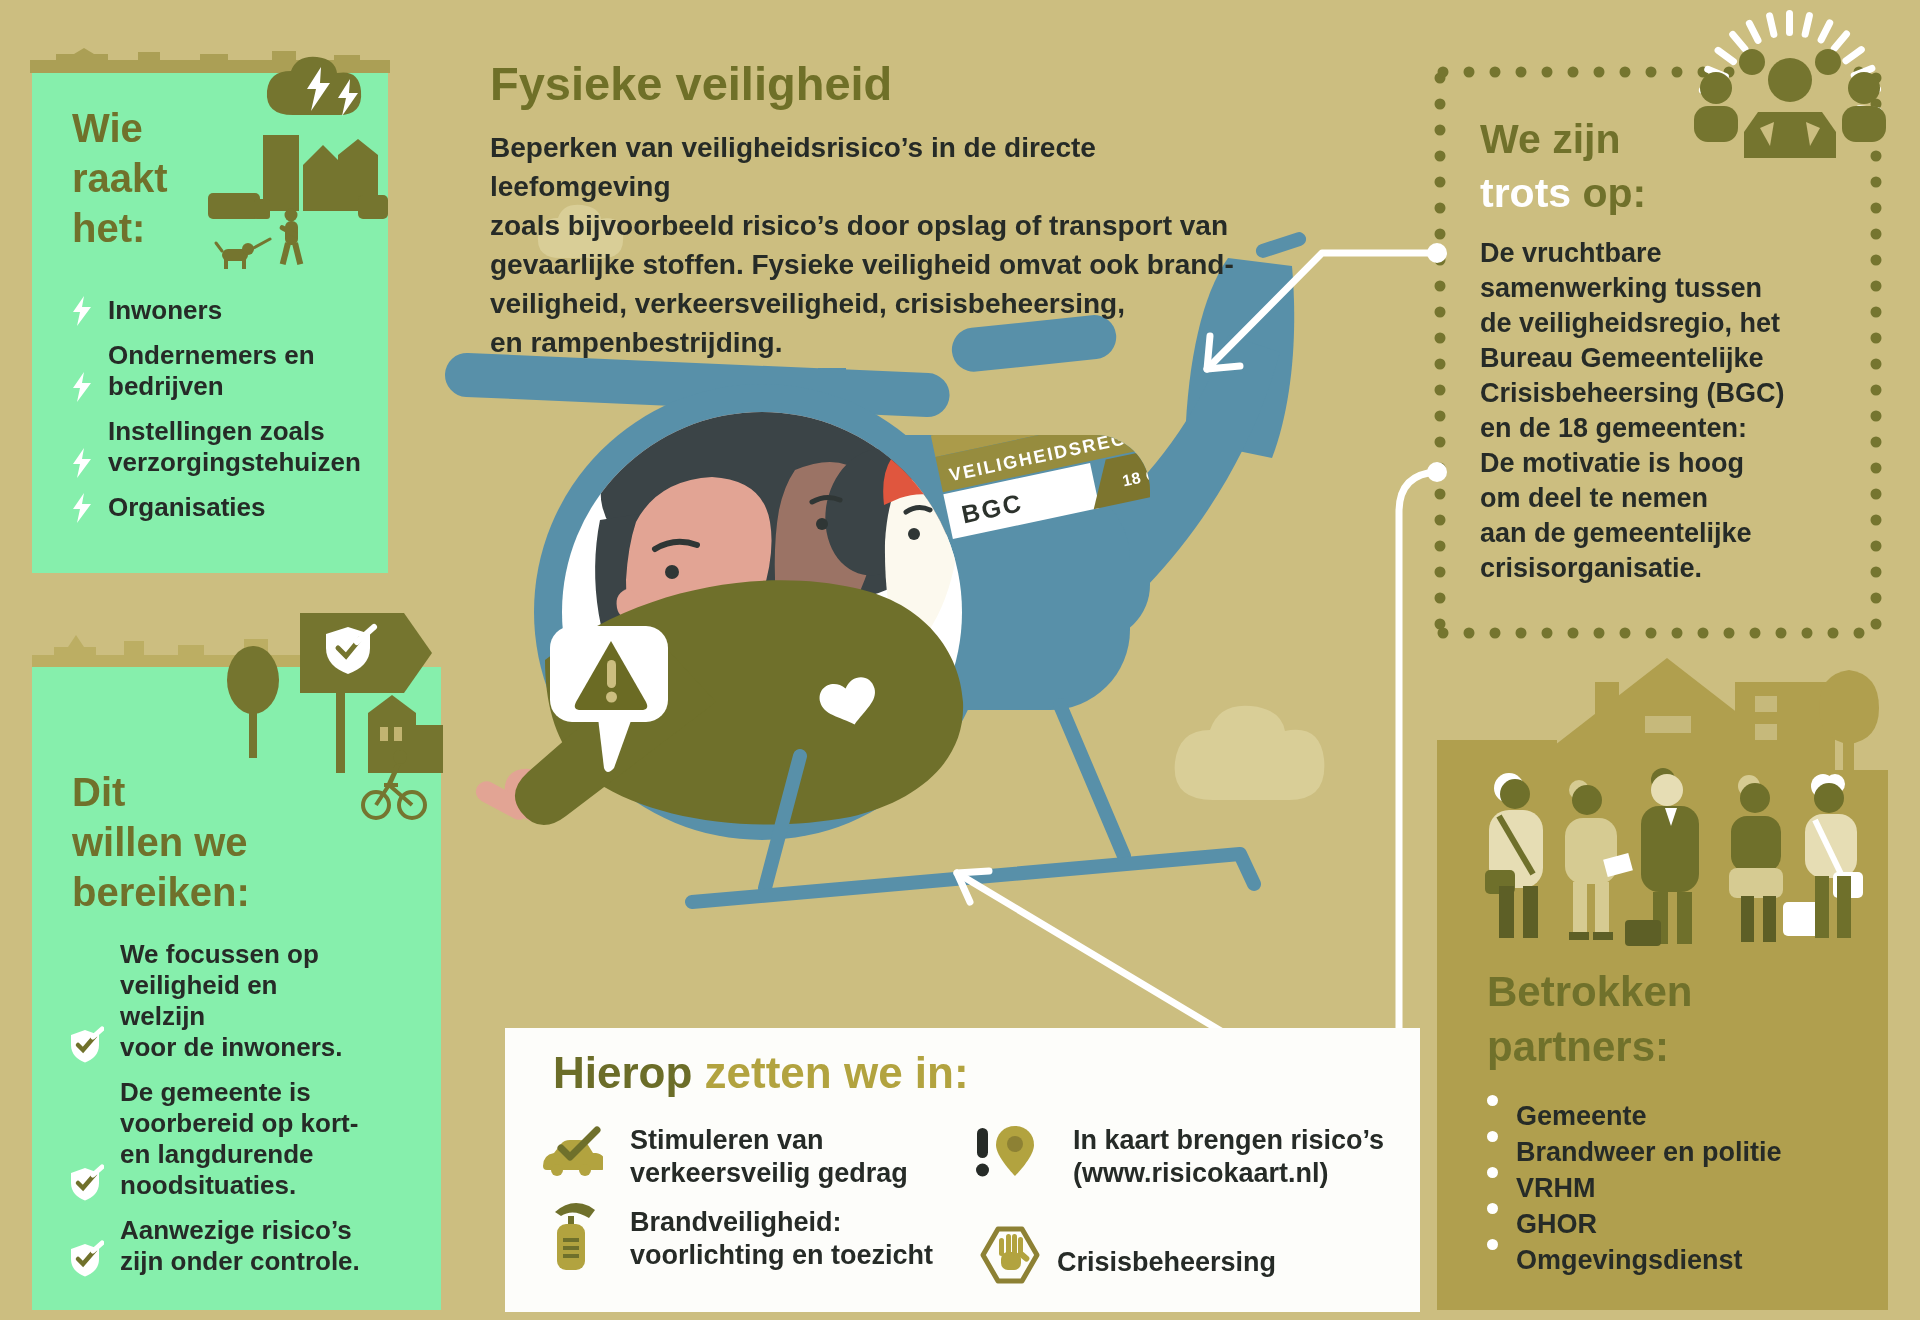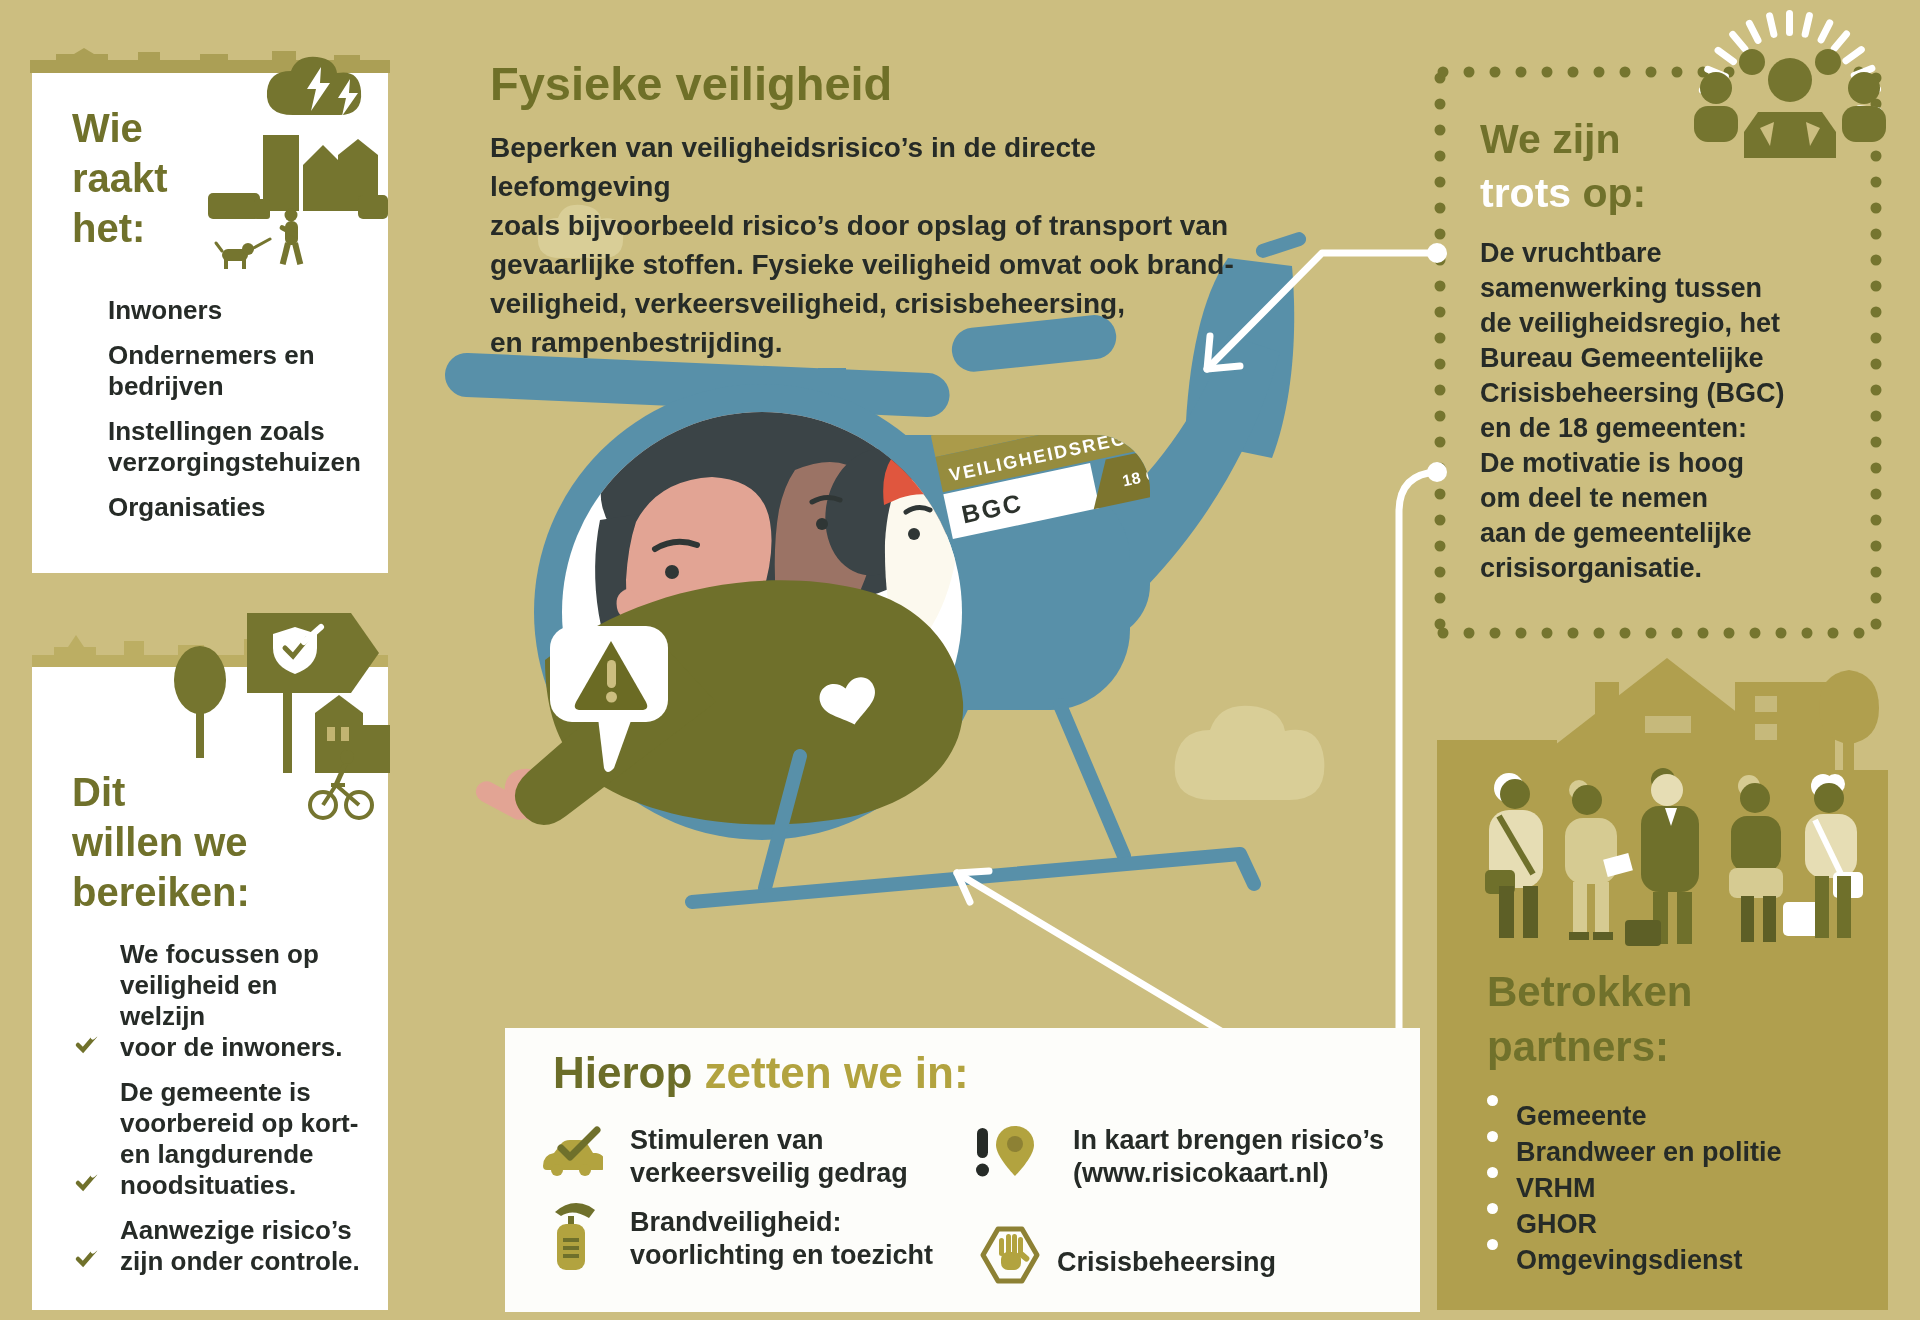--- a/index.html
+++ b/index.html
@@ -1,20 +1,20 @@
 <!DOCTYPE html>
 <html><head>
 <meta charset="utf-8">
 <style>
   html,body{margin:0;padding:0}
   #canvas{position:relative;width:1920px;height:1344px;background:#ccbe80;overflow:hidden;
           font-family:"Liberation Sans",sans-serif;font-weight:bold;color:#262b27}
   .abs{position:absolute}
   .prelines{white-space:pre-line}
-  .gold-box{background:#ffffff}
+  .gold-box{background:#86efac}
   .olive{color:#70712b}
   .white{color:#ffffff}
   .darkolive{color:#6b6d28}
   .goldtxt{color:#b2a33f}
   .box-title{font-size:40px;line-height:50px;color:#70712b}
   .big-title{font-size:42px;line-height:55px;color:#70712b}
   .item-row{display:flex;align-items:flex-end;margin-bottom:14px}
   .item-row .txt{font-size:26px;line-height:31px;color:#262b27}
   .bullet-ic{flex:0 0 auto;margin-right:16px}
   svg text{font-family:"Liberation Sans",sans-serif;font-weight:bold}
@@ -232,21 +232,21 @@
       </div>
       <div class="item-row">
         <svg class="bullet-ic" width="20" height="30" viewBox="0 0 20 30">
             <polygon fill="#fff" points="12,0 1,16 8,16 5,30 19,11 10,11"></polygon>
           </svg>
         <div class="txt prelines">Organisaties</div>
       </div>
     </div>
   </div>
 
-  <div class="abs gold-box" style="left:32px;top:667px;width:356px;height:643px;z-index:4">
+  <div class="abs gold-box" style="left:32px;top:667px;width:409px;height:643px;z-index:4">
     <svg class="abs" style="right:-2px;top:-72px" width="235" height="255" viewBox="0 0 235 255">
       <g fill="#75752f">
         <ellipse cx="45" cy="85" rx="26" ry="34"></ellipse>
         <rect x="41" y="115" width="8" height="48"></rect>
         <rect x="128" y="48" width="9" height="130"></rect>
         <polygon points="92,18 196,18 224,58 196,98 92,98"></polygon>
         <polygon points="160,118 184,100 208,118"></polygon>
           <rect x="160" y="118" width="48" height="60"></rect>
         <rect x="205" y="130" width="30" height="48"></rect>
       </g>

